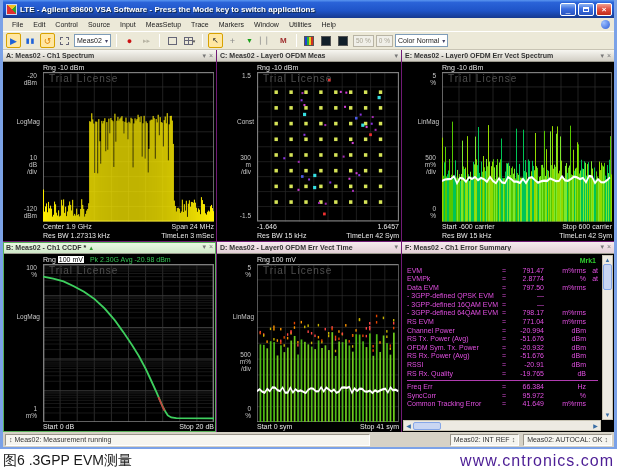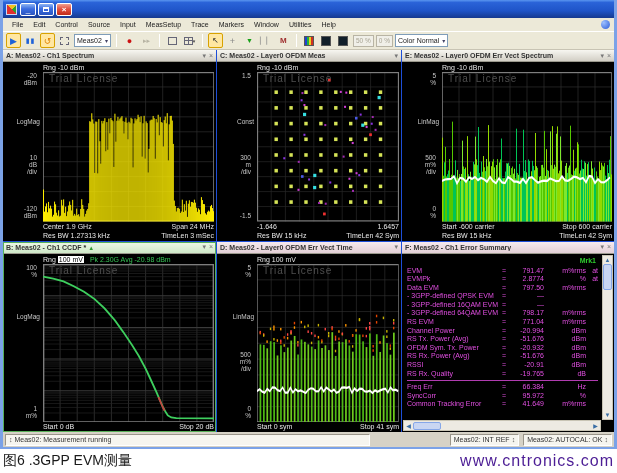--- a/index.html
+++ b/index.html
@@ -33,21 +33,21 @@
   .winico{width:9px;height:8px;border:1px solid #667;}
   .gridico{width:9px;height:8px;border:1px solid #667;background:
      linear-gradient(#667,#667) 50% 0/1px 100% no-repeat,
      linear-gradient(#667,#667) 0 50%/100% 1px no-repeat;}
   .marker-tri{color:#18a018;font-size:7px;} .bars{color:#888;font-size:7px;letter-spacing:1px;}
   .mglyph{color:#a03030;font-weight:bold;font-size:8px;}
   .colorstripe{width:10px;height:10px;background:linear-gradient(90deg,#2040d0 0 25%,#20b040 25% 50%,#e8d020 50% 75%,#d03020 75%);border:1px solid #555;}
   .darksq{width:10px;height:10px;background:#12202a;border:1px solid #555;}
   .pctbox{background:#f0efe8;border:1px solid #b8b4a4;color:#a8a494;font-size:6.5px;height:12px;display:flex;align-items:center;padding:0 2px;}
   
-  .gridwrap{flex:1 1 auto;display:grid;grid-template-columns:213px 184px 1fr;grid-template-rows:1fr 1fr;gap:1px;background:#1d4ed8;border-radius:15px;}
+  .gridwrap{flex:1 1 auto;display:grid;grid-template-columns:213px 184px 1fr;grid-template-rows:1fr 1fr;gap:1px;background:#701a75;border-radius:15px;}
   .panel{display:flex;flex-direction:column;background:#000;min-width:0;min-height:0;}
   .phead{height:12px;flex:0 0 auto;background:linear-gradient(180deg,#f7f6f1,#d2cfc5);display:flex;align-items:center;padding:0 3px;font-size:7px;font-weight:bold;color:#333;border-bottom:1px solid #9a988c;}
   .phead.green{background:linear-gradient(180deg,#eefaе8,#cfe8c8);background:linear-gradient(180deg,#eefae8,#cfe8c8);}
   .phead.pink{background:linear-gradient(180deg,#f6ebee,#e3cfd6);}
   .phead .ptitle{flex:1;white-space:nowrap;overflow:hidden;}
   .picons{display:flex;gap:3px;color:#777;font-weight:normal;font-size:7px;}
   .pstar{color:#222;margin:0 2px;} .ptri{color:#2f9a2f;font-size:6px;}
   .pbody{flex:1;display:flex;flex-direction:column;position:relative;padding:1px 2px 1px 0;min-height:0;}
   .rngrow{height:9px;flex:0 0 auto;color:#e8e8e8;font-size:7px;line-height:9px;padding-left:40px;white-space:nowrap;}
   .rngval{background:#fff;color:#000;padding:0 1px;}
@@ -87,20 +87,21 @@
   .figcap{font-size:14px;color:#1a1a1a;flex:1;}
   .wmark{font-size:16px;color:#4c1d95;letter-spacing:1px;}
 </style>
 </head>
 <body>
 
 <div class="window">
 
   <div class="titlebar">
     <div class="appicon"></div>
+    <div class="titletext">LTE - Agilent 89600 VSA Software - Press the Mode key to switch applications</div>
     <div class="wbtns">
       <div class="wbtn min">_</div>
       <div class="wbtn max"><span class="maxglyph"></span></div>
       <div class="wbtn close">×</div>
     </div>
   </div>
 
   <div class="menubar">
     <span id="menubar-items" style="display:flex">
         <span class="menuitem">File</span>

